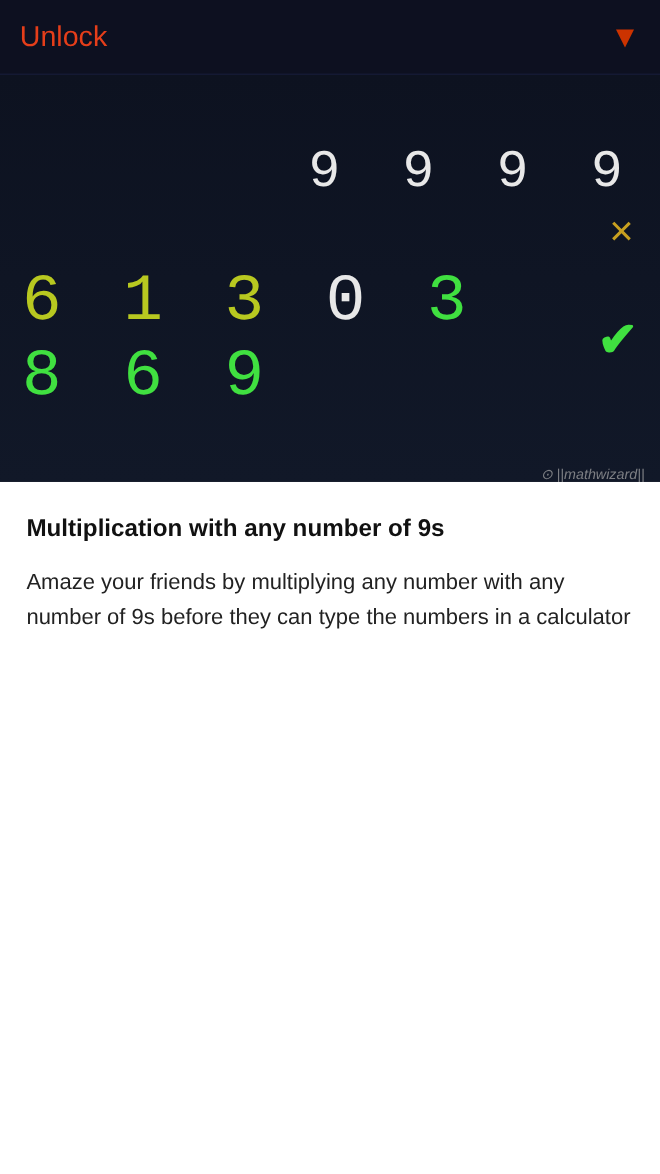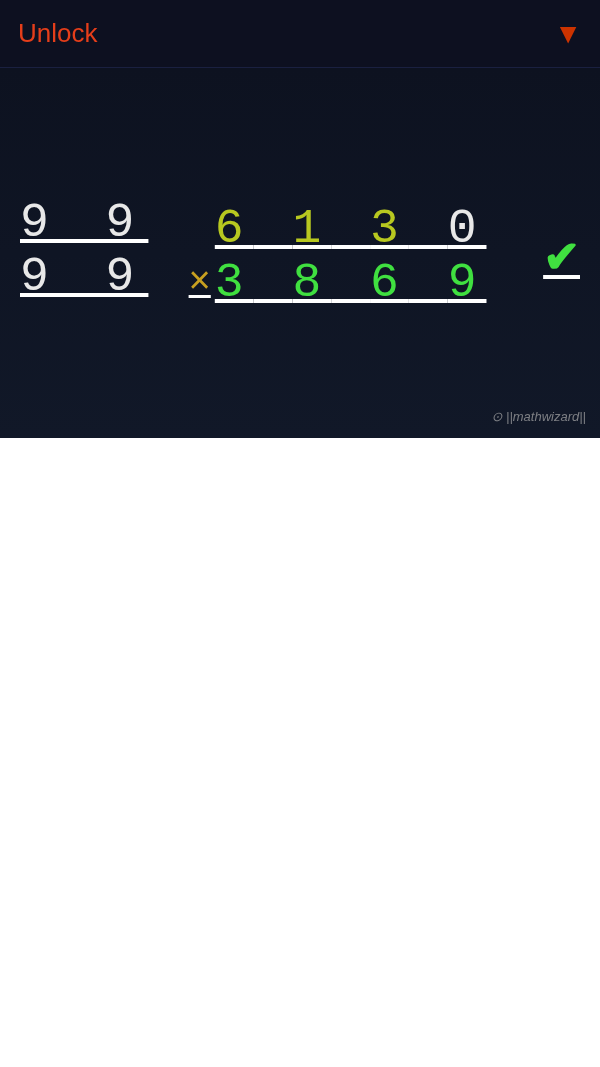--- a/index.html
+++ b/index.html
@@ -52,23 +52,23 @@
       min-height: 370px;
       display: flex;
       flex-direction: column;
       align-items: center;
       justify-content: center;
       position: relative;
     }
 
     .math-equation {
       display: flex;
+      flex-direction: column;
       align-items: flex-end;
       margin-bottom: 10px;
-      text-decoration: underline;
     }
 
     .math-row {
       display: flex;
       align-items: center;
       margin-bottom: 6px;
     }
 
     .num-top {
       font-size: 48px;
@@ -102,41 +102,41 @@
       text-underline-offset: 6px;
     }
 
     .result-row {
       display: flex;
       align-items: center;
       gap: 20px;
     }
 
     .num-result {
-      font-size: 48px;
+      font-size: 60px;
       font-weight: 300;
       font-family: 'Courier New', monospace;
       letter-spacing: 10px;
     }
 
     
     .digit-yellow { color: #b8c820; }
     .digit-white  { color: #e8e8e8; }
     .digit-green  { color: #40e040; }
 
     .checkmark {
       color: #40e040;
       font-size: 44px;
       font-weight: 700;
       margin-left: 10px;
     }
 
     .watermark {
       position: absolute;
-      bottom: 14px;
+      bottom: 0;
       right: 14px;
       color: #aaaaaa;
       font-size: 13px;
       font-style: italic;
       opacity: 0.7;
       display: flex;
       align-items: center;
       gap: 2px;
     }
 
@@ -196,13 +196,15 @@
     </div>
 
   </div>
 
   <div class="watermark">
     <span>⊙ ||mathwizard||</span>
   </div>
 </div>
 
 <div class="content-area">
+  <div class="content-title">Multiplication with any number of 9s</div>
+  <div class="content-body">Amaze your friends by multiplying any number with any number of 9s  before they can type the numbers in a calculator</div>
 </div>
 
 </body></html>

